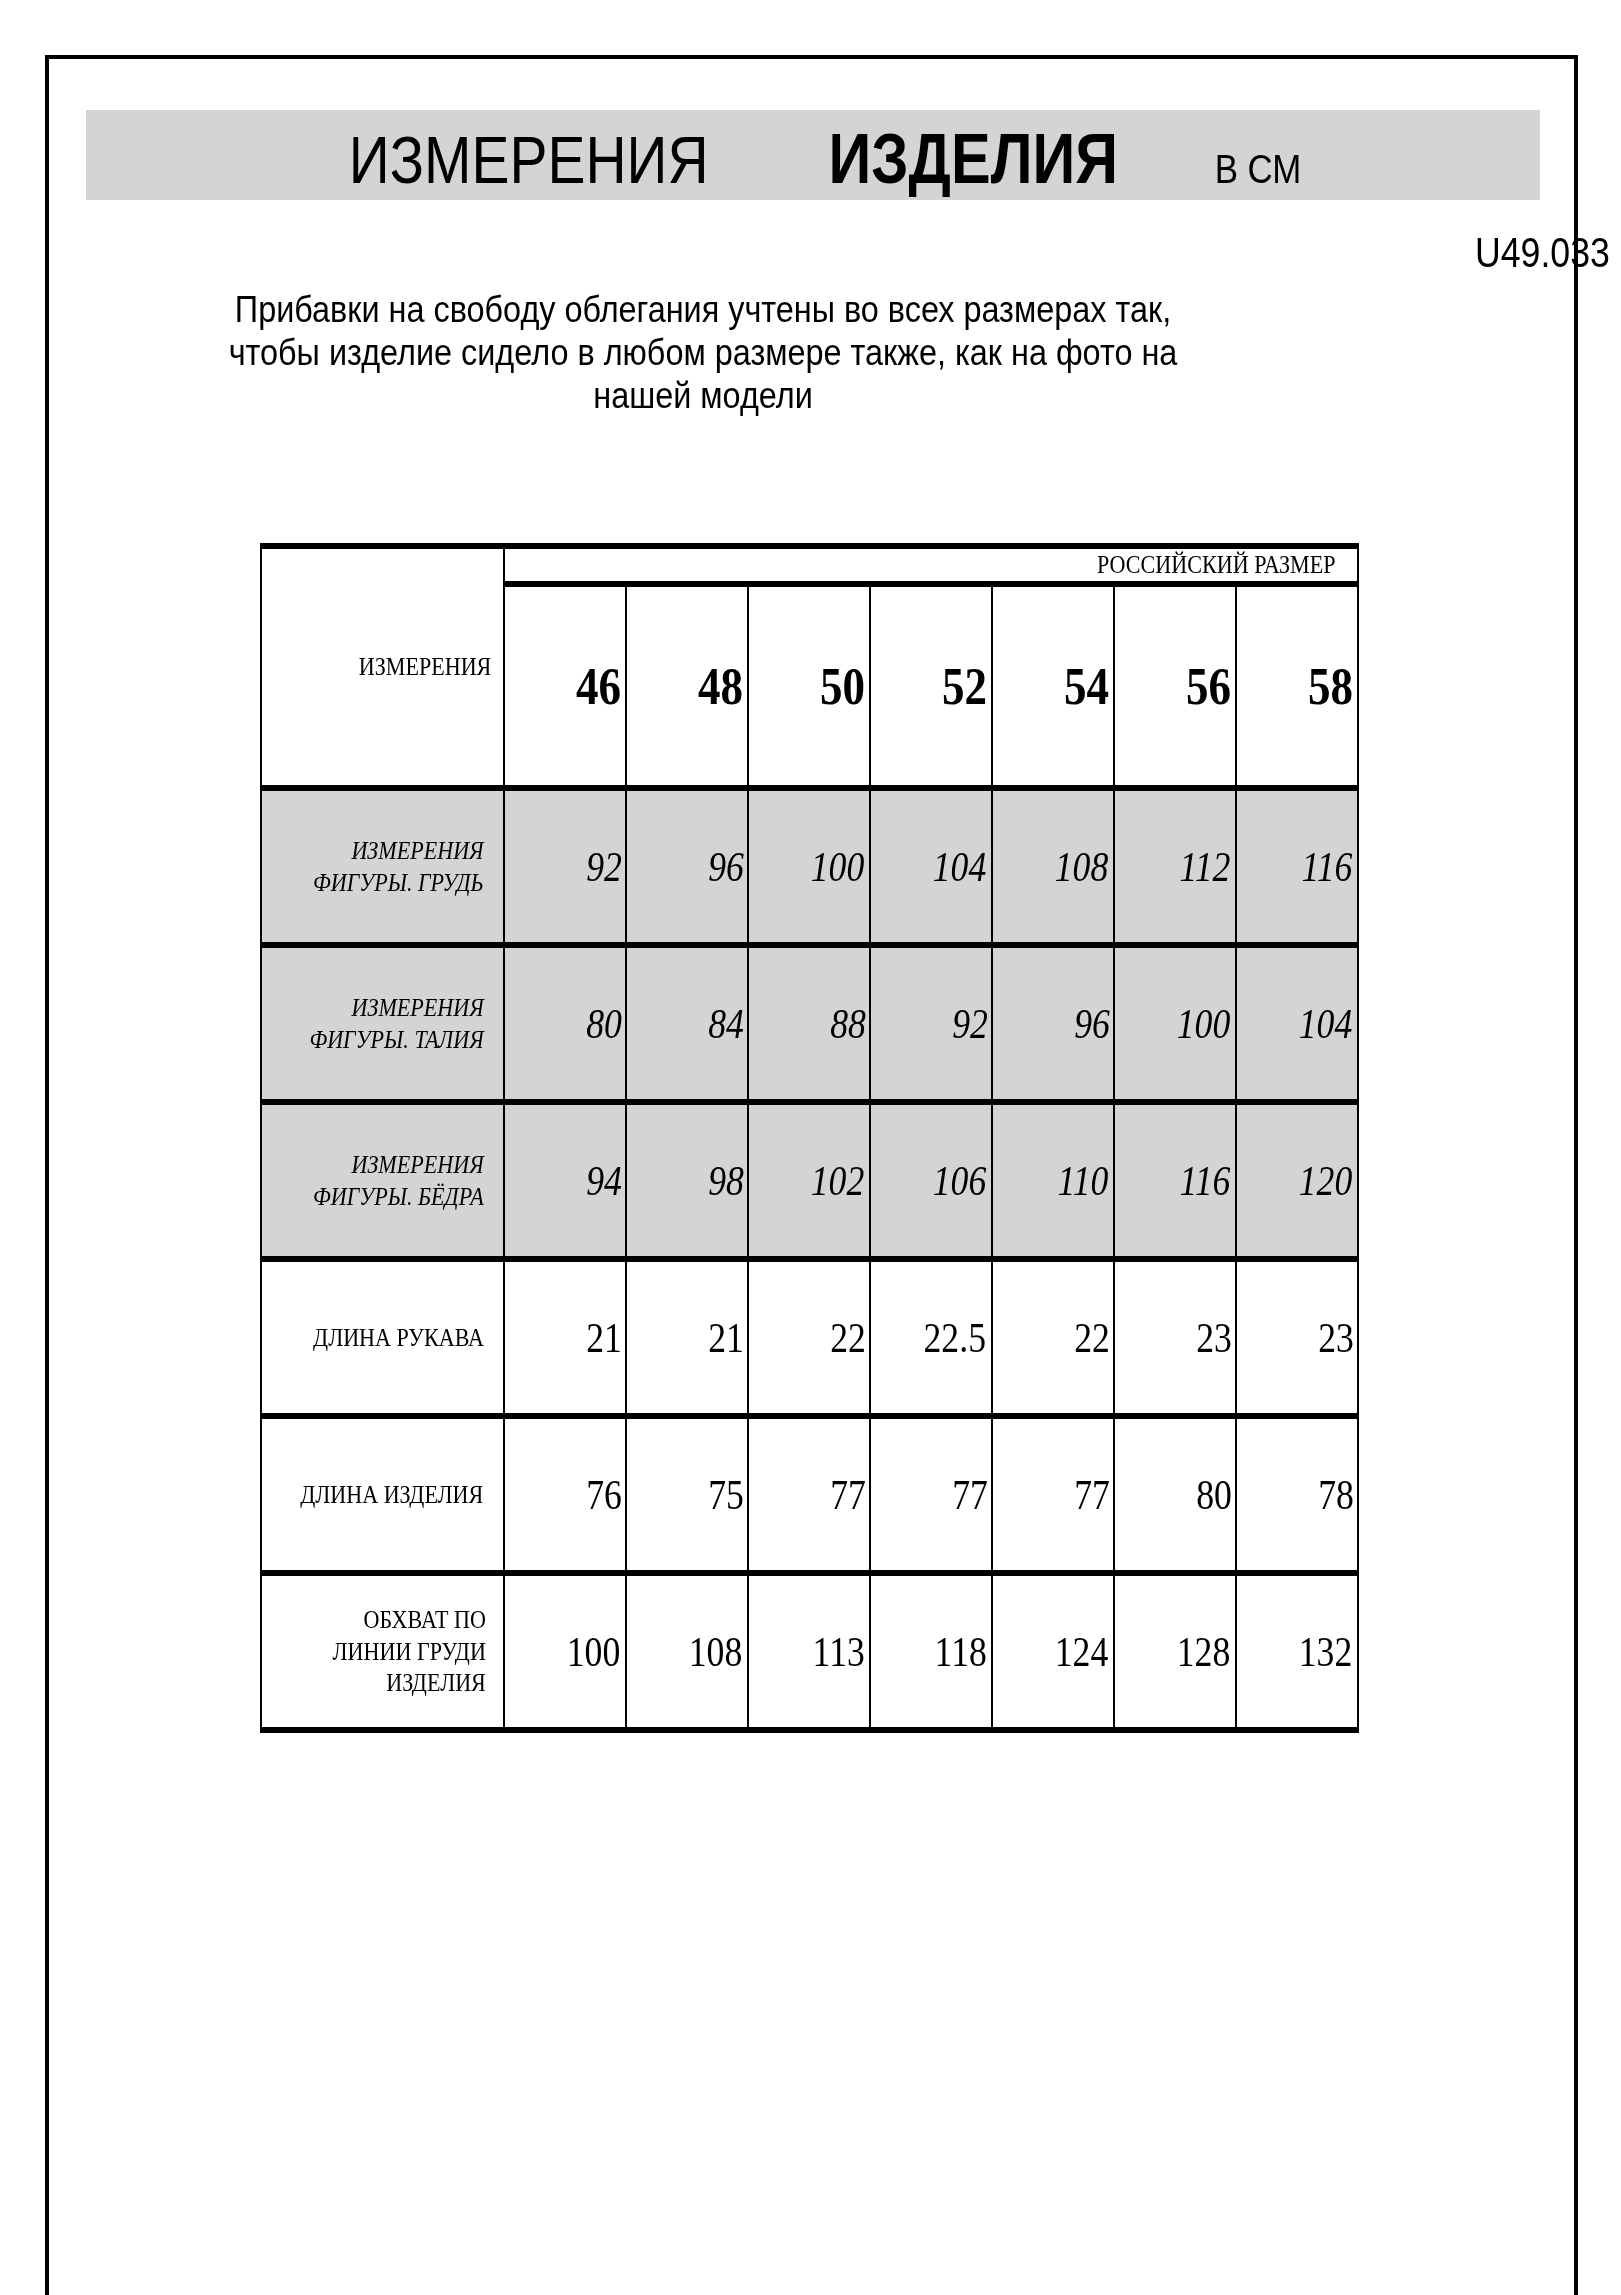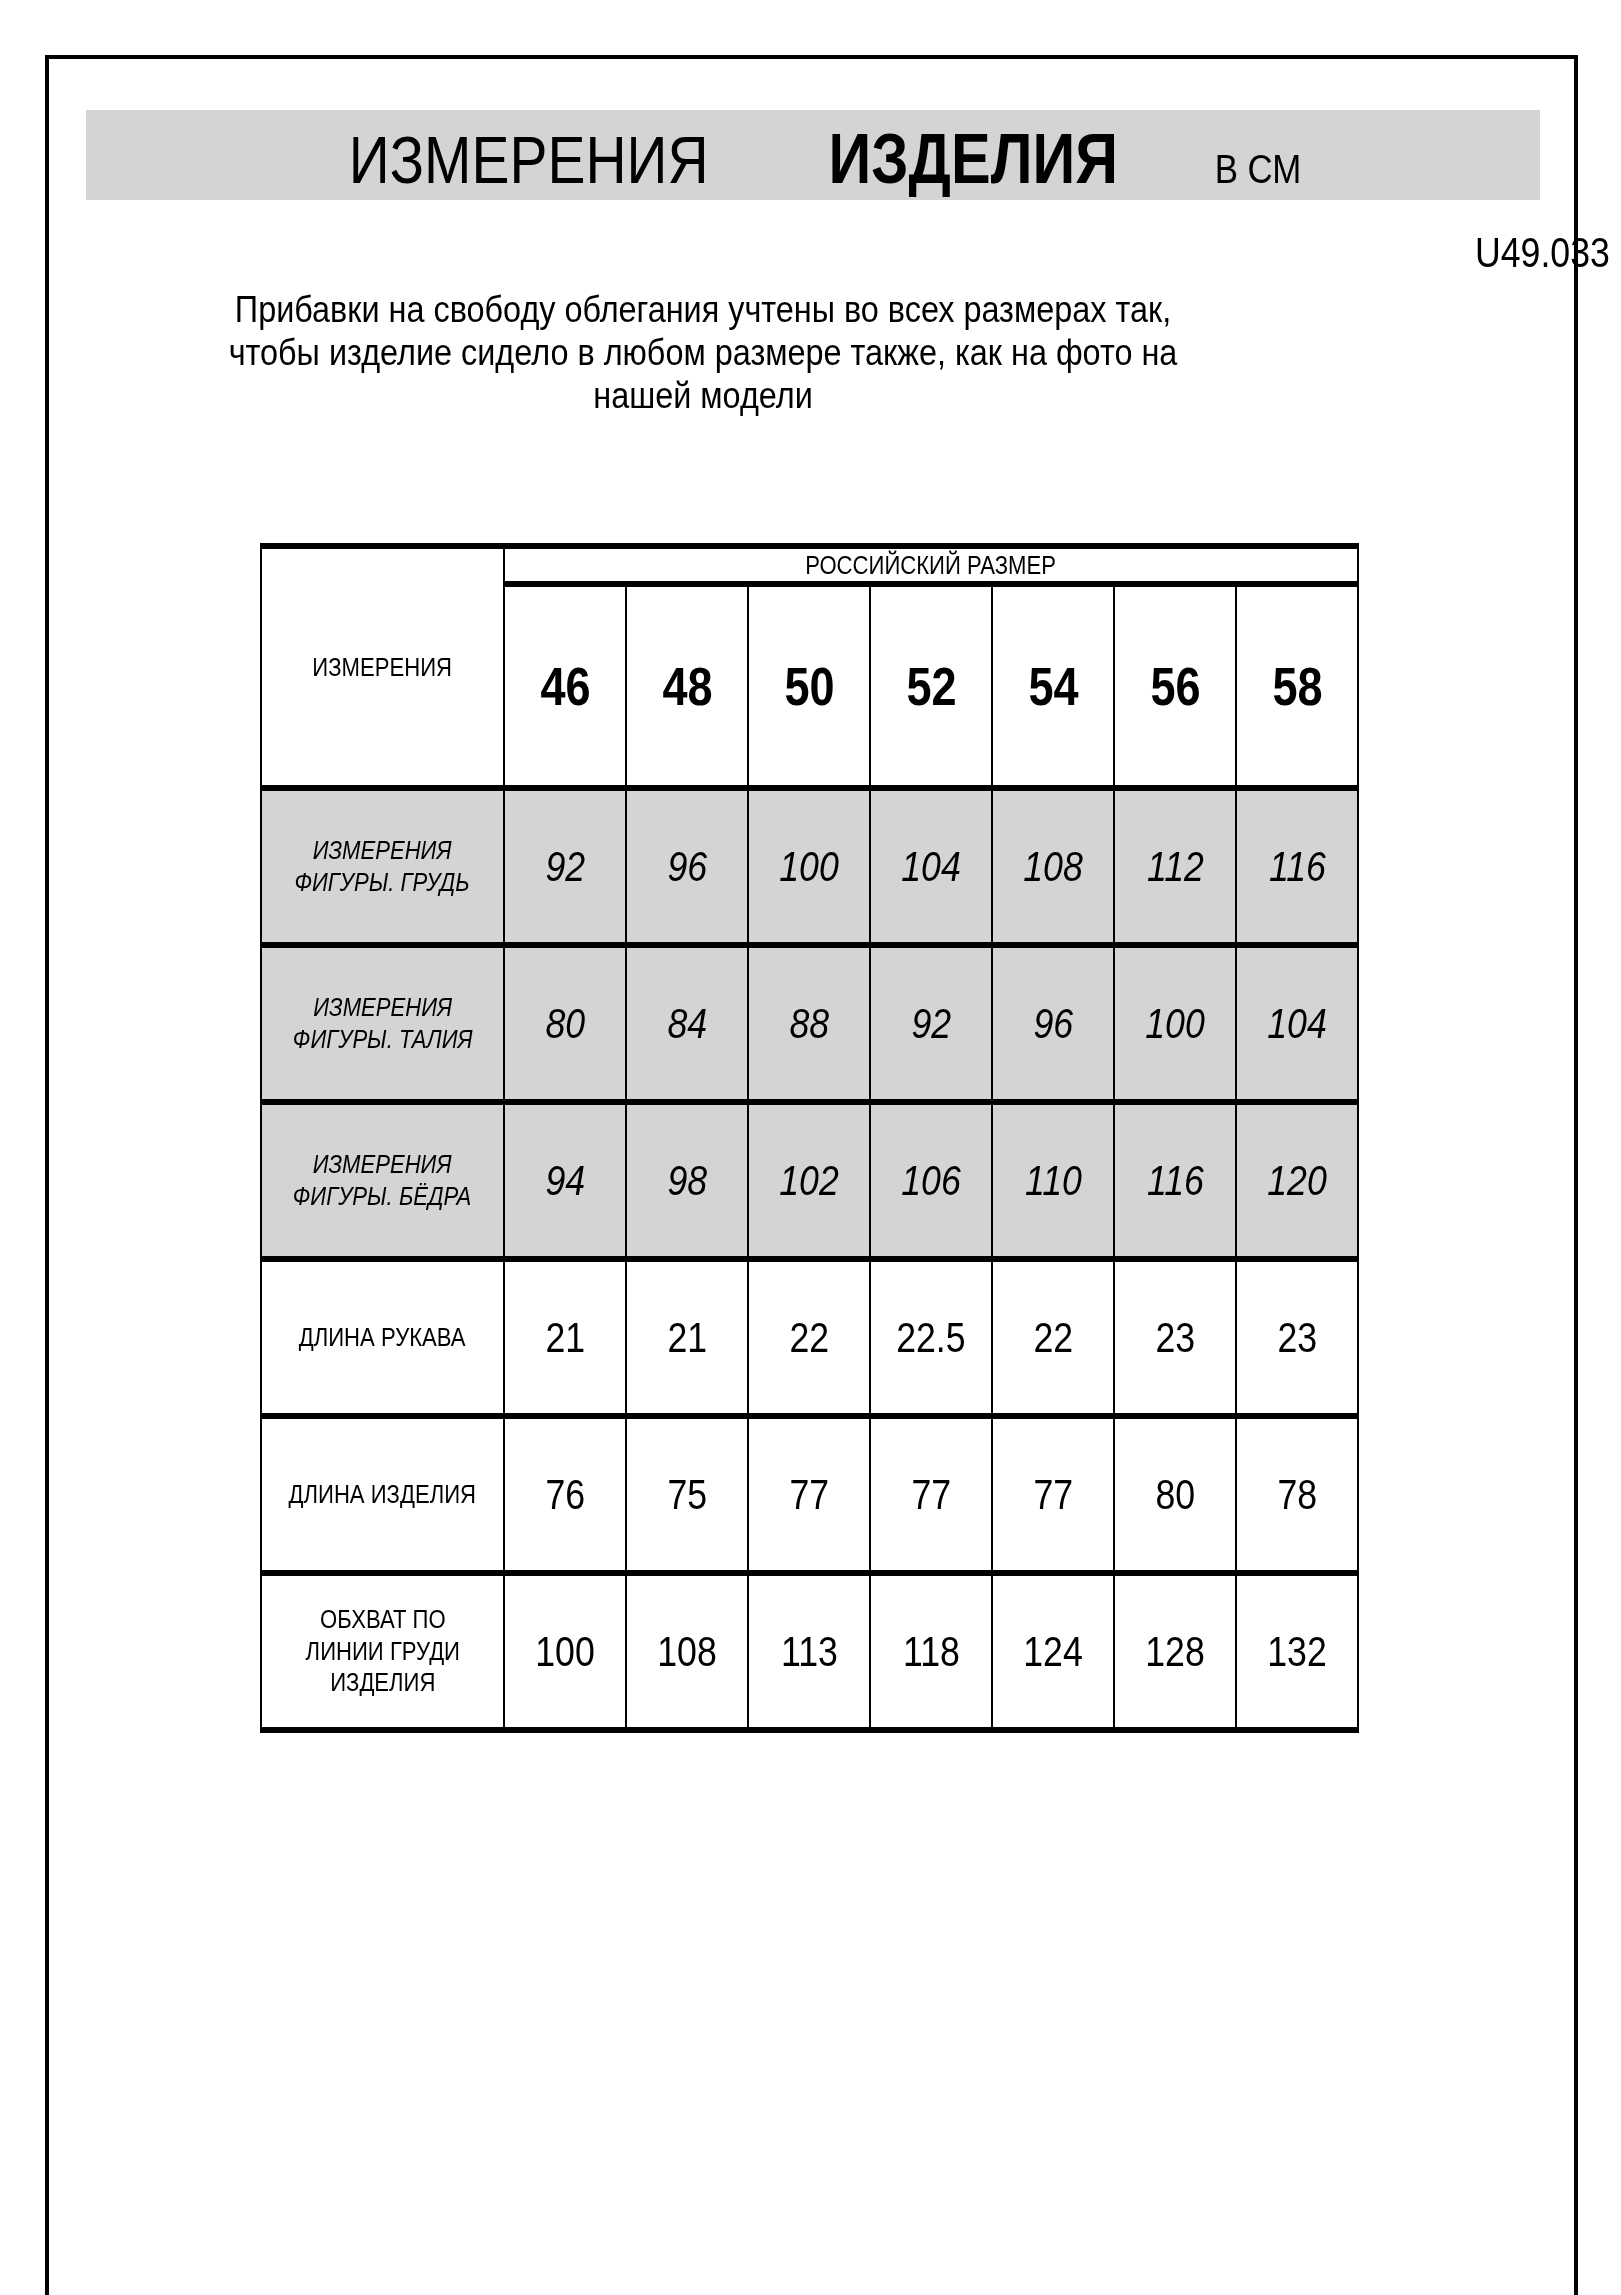--- a/index.html
+++ b/index.html
@@ -65,24 +65,25 @@
     left: 260px; top: 543px;
     width: 1099px;
     border-collapse: collapse;
     table-layout: fixed;
   }
   table.size-table th, table.size-table td {
     border-left: 2.6px solid #000;
     border-right: 2.6px solid #000;
     border-top: 6px solid #000;
     border-bottom: 6px solid #000;
-    text-align: center;
+    text-align: right;
     vertical-align: middle;
     padding: 0;
     font-weight: normal;
+    font-family: Liberation Serif, serif;
   }
   tr.group-row { height: 38px; }
   tr.group-row th { font-size: 26px; }
   tr.sizes-row { height: 204px; padding-left: 44px; }
   tr.sizes-row td { font-size: 53px; font-weight: bold; }
   .corner-cell { font-size: 28px; }
 
   tbody tr { height: 157px; }
   tbody tr.shaded { background: #d4d4d4; }
   tbody tr.italic { font-style: italic; }

